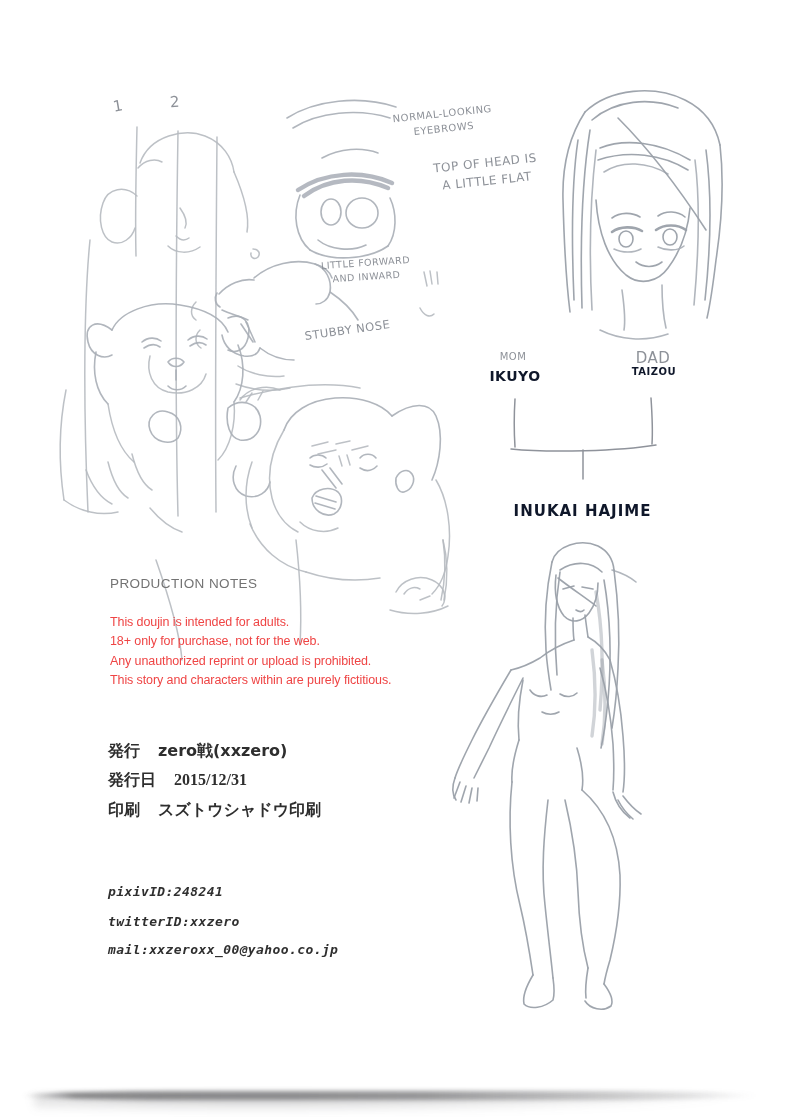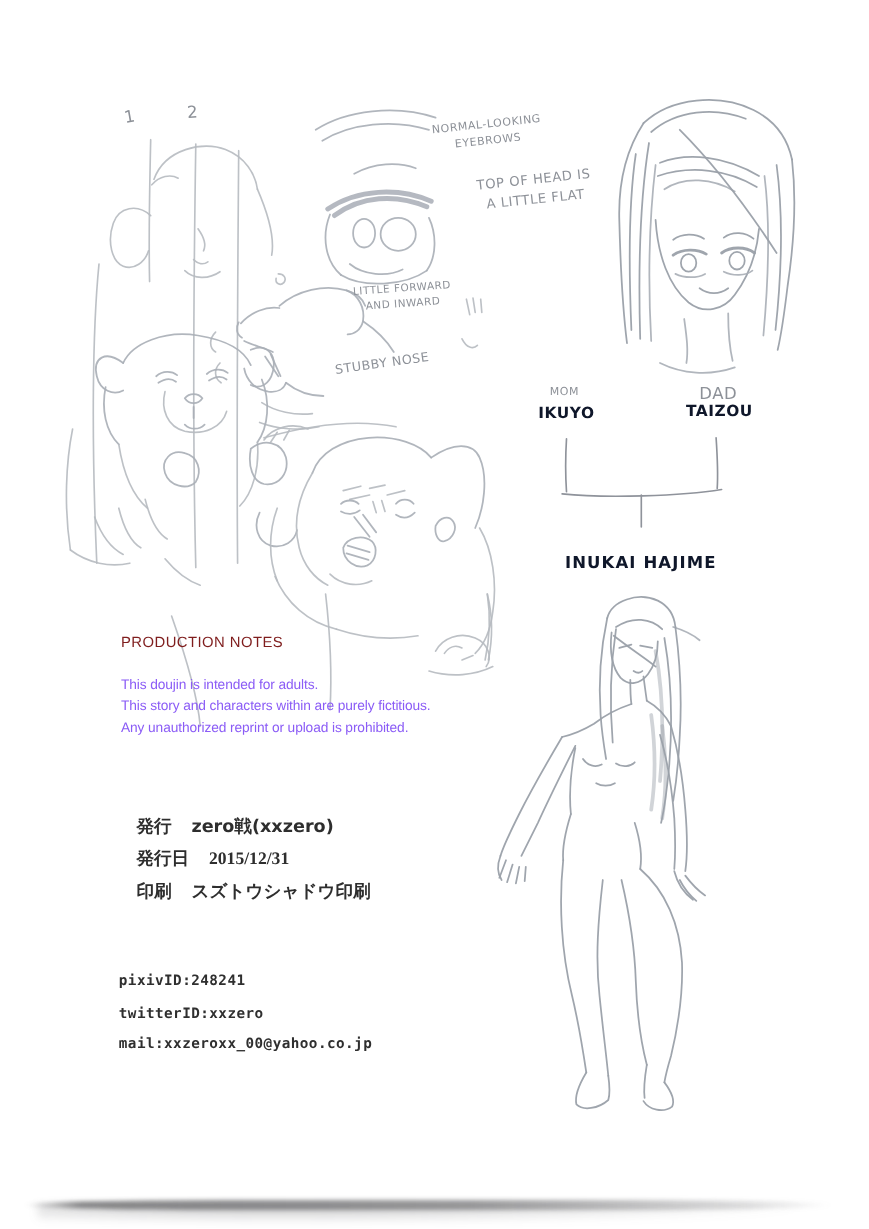--- a/index.html
+++ b/index.html
@@ -21,34 +21,34 @@
 
   .hand {
     position:absolute; font-family:"DejaVu Sans", sans-serif;
     color:#8d9198; text-align:center; line-height:1.5; letter-spacing:.5px;
     font-weight:500; white-space:nowrap;
   }
   .treename { color:#0f172a; font-weight:600; }
 
   .notes-title {
     position:absolute; left:110px; top:576px;
-    font-size:13.5px; letter-spacing:.4px; color:#7f1d1d;
+    font-size:13.5px; letter-spacing:.4px; color:#737373;
   }
   .notes-body {
     position:absolute; left:110px; top:613px;
-    font-size:12.5px; line-height:19.3px; color:#8b5cf6; letter-spacing:-.1px;
+    font-size:12.5px; line-height:19.3px; color:#ef4444; letter-spacing:-.1px;
   }
   .jp-block { position:absolute; left:108px; top:741px; font-size:16px; color:#2e2e2e;
     font-family:"DejaVu Sans", sans-serif; font-weight:600; }
-  .jp-line { position:absolute; left:0; white-space:nowrap;margin-left:16px; }
+  .jp-line { position:absolute; left:0; white-space:nowrap; }
   .jp-label { display:inline-block; margin-right:18px; }
   .mono-block { position:absolute; left:108px; top:884px;
     font-family:"DejaVu Sans Mono", monospace; font-size:13px; letter-spacing:.4px;
     color:#2f2f2f; font-weight:600; }
-  .mono-line { position:absolute; left:0; white-space:nowrap; }
+  .mono-line { position:absolute; left:0; white-space:nowrap;font-style:italic; }
 
   .page-shadow-1 {
     position:absolute; left:22px; top:1091px; width:736px; height:9px;
     background:linear-gradient(to right, rgba(0,0,0,0) 0%, rgba(45,45,48,.55) 7%,
       rgba(55,55,58,.48) 55%, rgba(90,90,94,.18) 90%, rgba(0,0,0,0) 100%);
     border-radius:50% / 100%;
     filter:blur(2px);
   }
   .page-shadow-2 {
     position:absolute; left:34px; top:1096px; width:700px; height:16px;
@@ -268,28 +268,29 @@
   <div class="hand" style="left:316px; top:256px; width:100px; font-size:9.5px; transform:rotate(-4deg);">
     <div>LITTLE FORWARD</div>
     <div>AND INWARD</div>
   </div>
 
   <div class="hand" style="left:300px; top:322px; width:95px; font-size:11.5px; transform:rotate(-8deg);">STUBBY NOSE</div>
 
   <div class="hand" style="left:490px; top:349px; width:46px; font-size:10px;">MOM</div>
   <div class="hand treename" style="left:485px; top:366px; width:60px; font-size:14px;">IKUYO</div>
   <div class="hand" style="left:632px; top:347px; width:42px; font-size:15px;">DAD</div>
-  <div class="hand treename" style="left:620px; top:364px; width:68px; font-size:14px;">TAIZOU</div>
+  <div class="hand treename" style="left:620px; top:364px; width:68px; font-size:10px;">TAIZOU</div>
   <div class="hand treename" style="left:510px; top:500px; width:145px; font-size:15px; letter-spacing:1px;">INUKAI HAJIME</div>
 
   <div class="notes-title">PRODUCTION NOTES</div>
   <div class="notes-body">
     <div>This doujin is intended for adults.</div>
+    <div>18+ only for purchase, not for the web.</div>
+    <div>Any unauthorized reprint or upload is prohibited.</div>
     <div>This story and characters within are purely fictitious.</div>
-    <div>Any unauthorized reprint or upload is prohibited.</div>
   </div>
 
   <div class="jp-block">
     <div class="jp-line" style="top:0px;">
       <span class="jp-label">発行</span><span>zero戦(xxzero)</span>
     </div>
     <div class="jp-line" style="top:29px;font-family:Liberation Serif, serif;">
       <span class="jp-label">発行日</span><span>2015/12/31</span>
     </div>
     <div class="jp-line" style="top:59px;text-align:right;">

